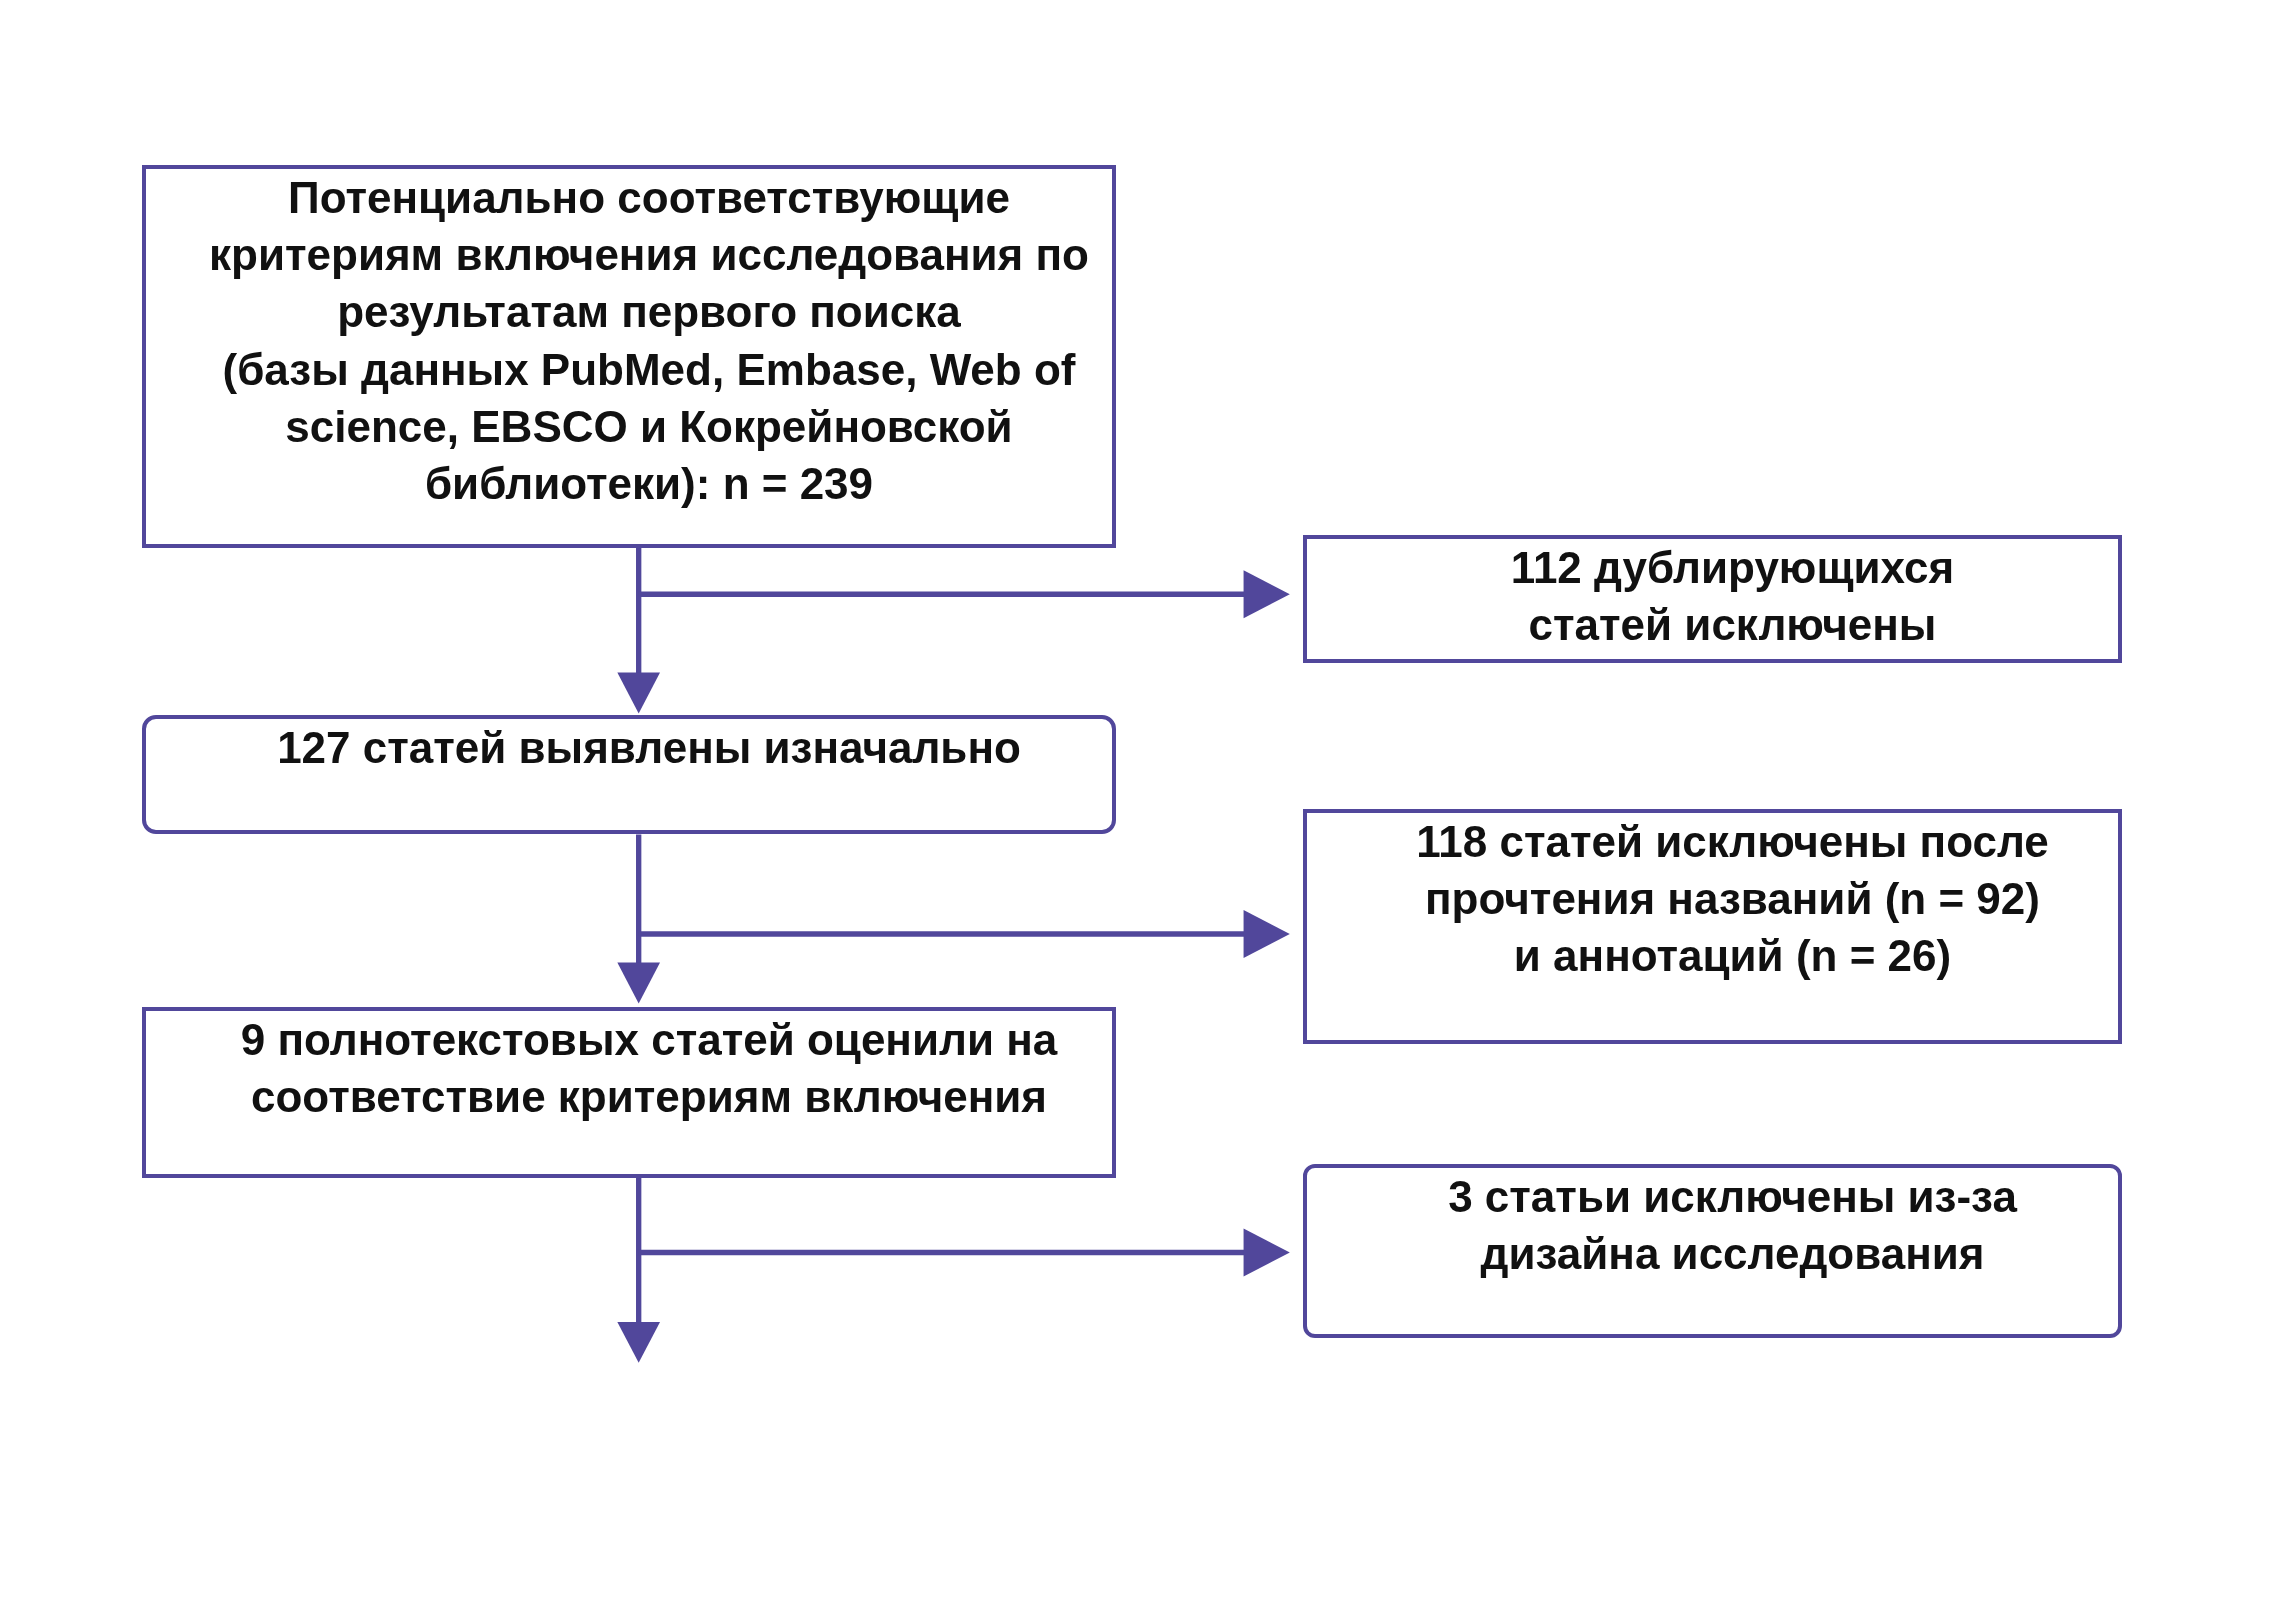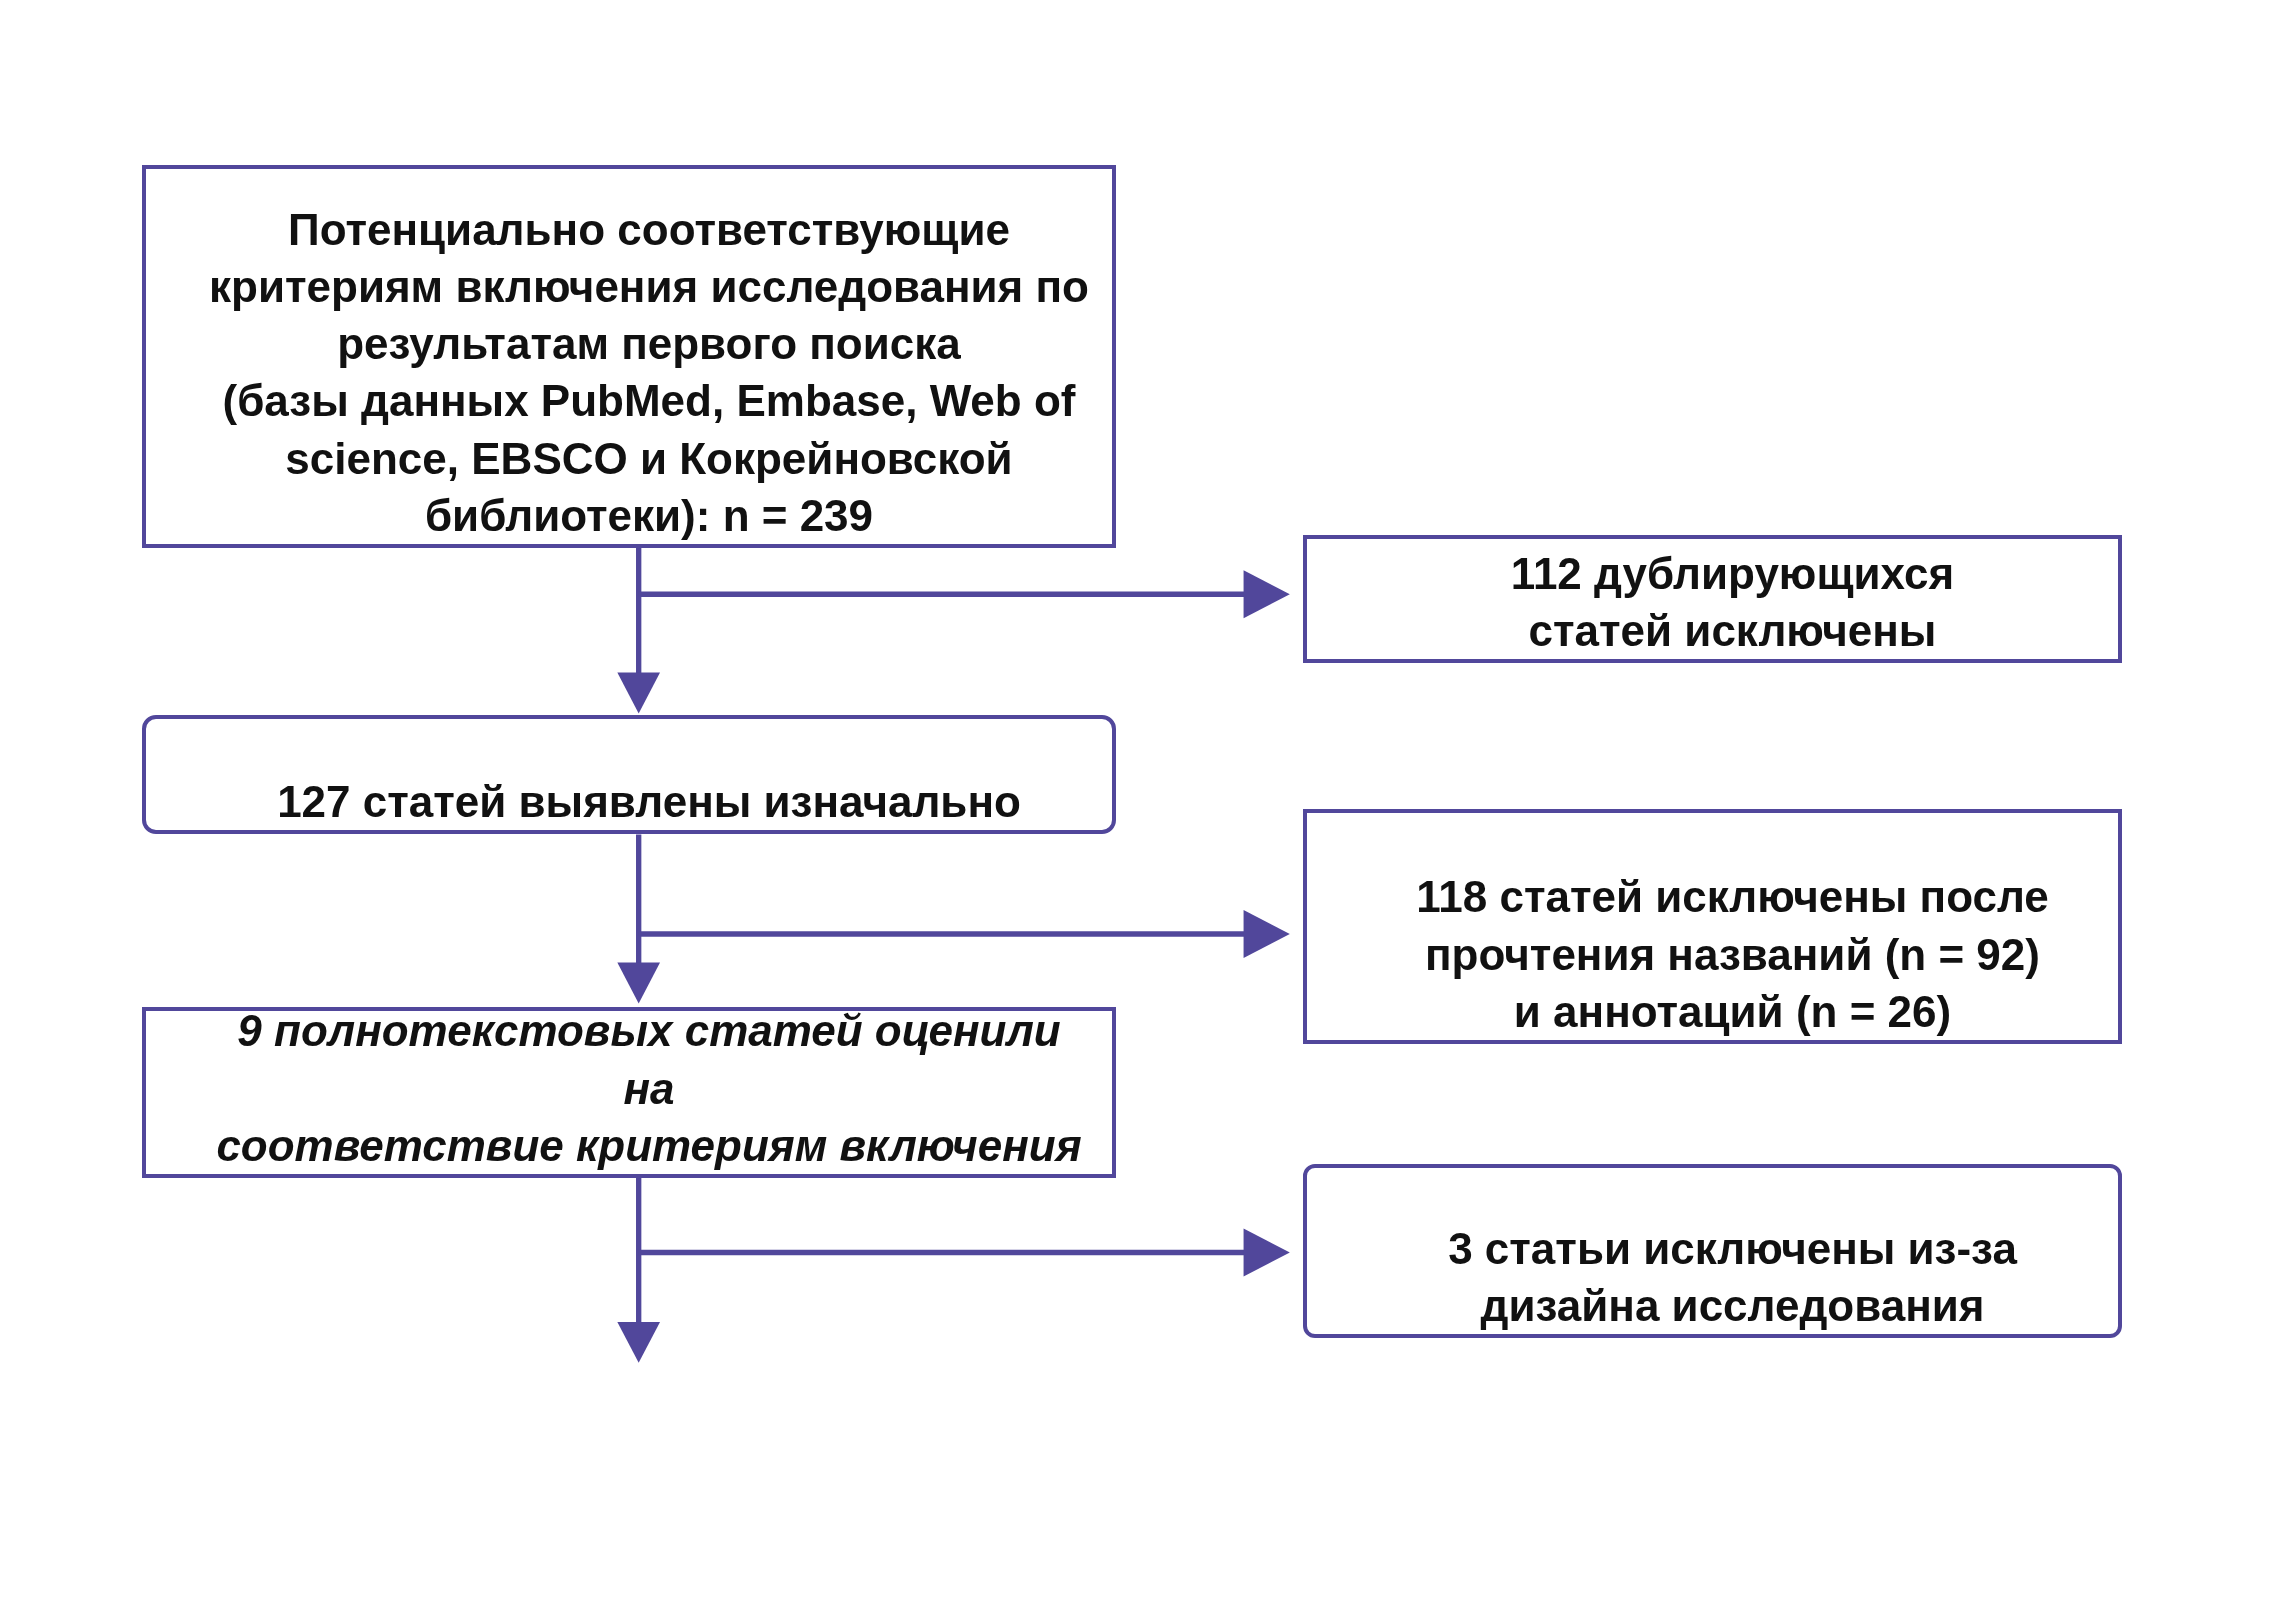--- a/index.html
+++ b/index.html
@@ -14,21 +14,21 @@
     background:var(--bg);
     font-family:"Liberation Sans", sans-serif;
     overflow:hidden;
   }
   .box{
     position:absolute;
     background:#ffffff;
     border:4.4px solid var(--accent);
     box-sizing:border-box;
     display:flex;
-    align-items:flex-end;
+    align-items:flex-start;
     justify-content:center;
     text-align:center;
     padding-left:40px;
   }
   .box .txt{
     display:block;
     white-space:pre-line;
     color:var(--text);
     font-size:44px;
     font-weight:600;
@@ -97,21 +97,21 @@
   <div class="box left-col" style="top:715px;height:119px;border-radius:14px;">
     <span class="txt">127 статей выявлены изначально</span>
   </div>
 
   <div class="box right-col" style="top:809px;height:235px;">
     <span class="txt">118 статей исключены после
 прочтения названий (n = 92)
 и аннотаций (n = 26)</span>
   </div>
 
-  <div class="box left-col" style="top:1007px;height:171px;font-style:italic;">
+  <div class="box left-col" style="top:1007px;height:171px;">
     <span class="txt">9 полнотекстовых статей оценили на
 соответствие критериям включения</span>
   </div>
 
   <div class="box right-col" style="top:1164px;height:174px;border-radius:12px;">
     <span class="txt">3 статьи исключены из-за
 дизайна исследования</span>
   </div>
 
 

